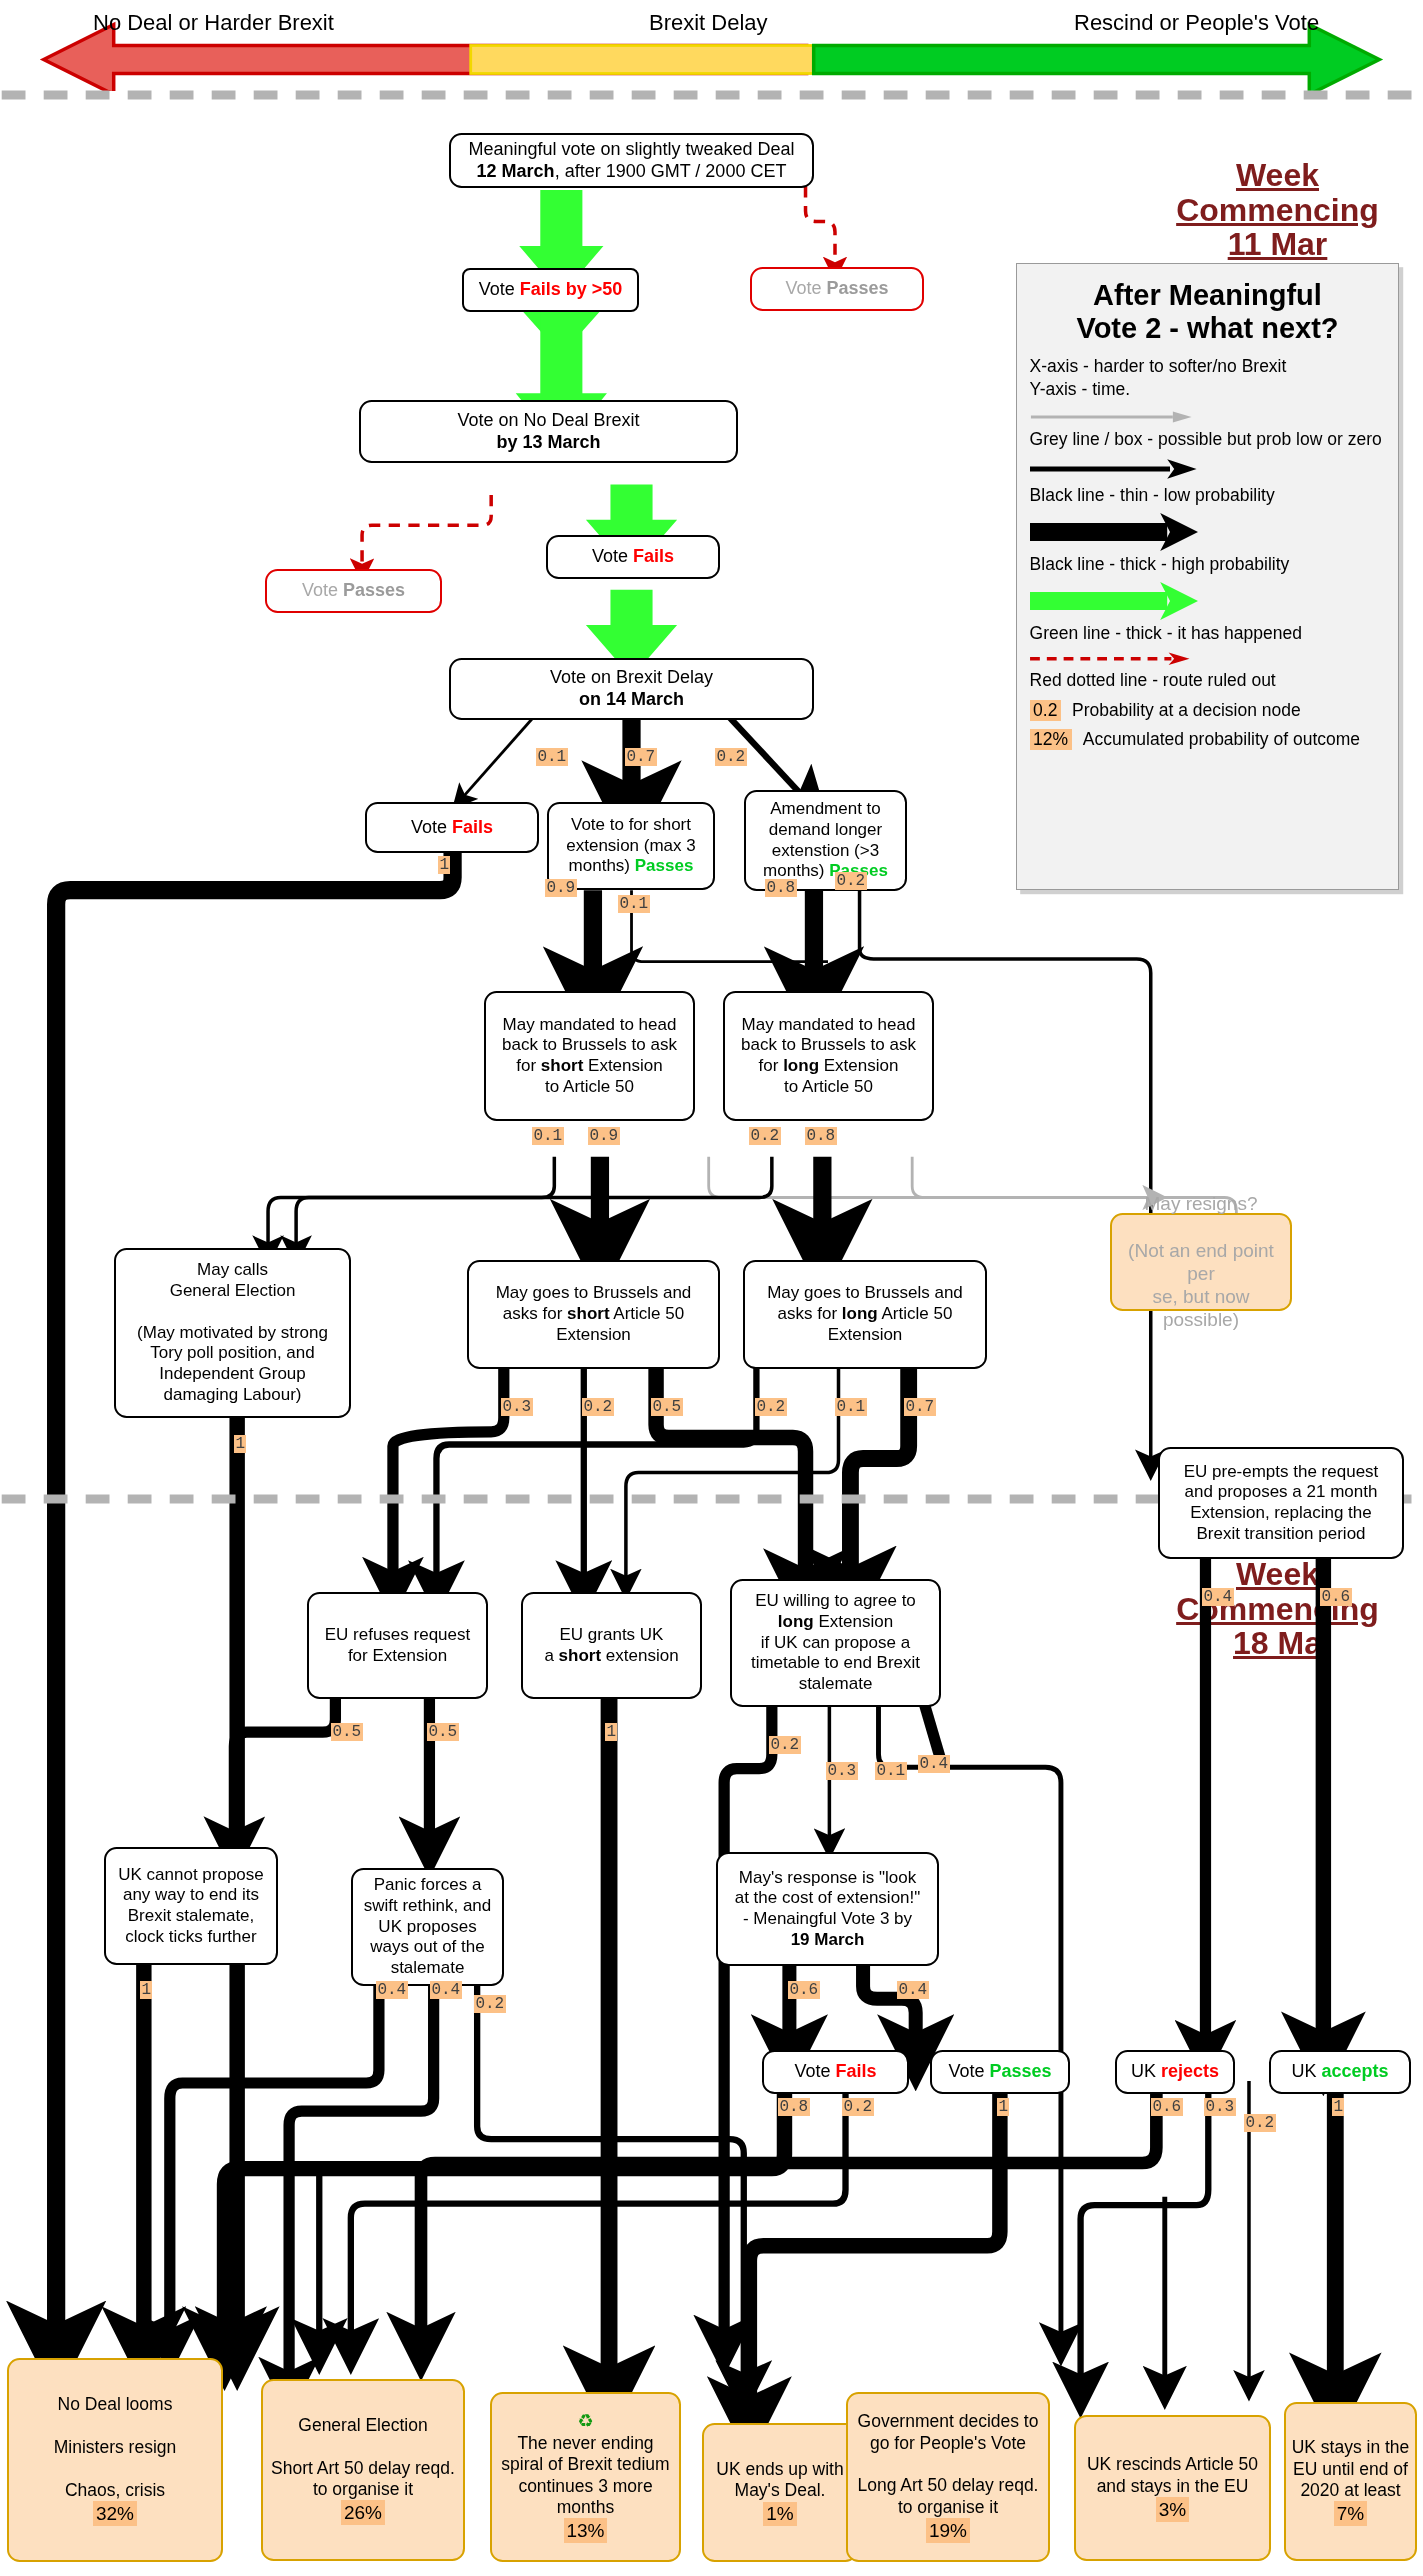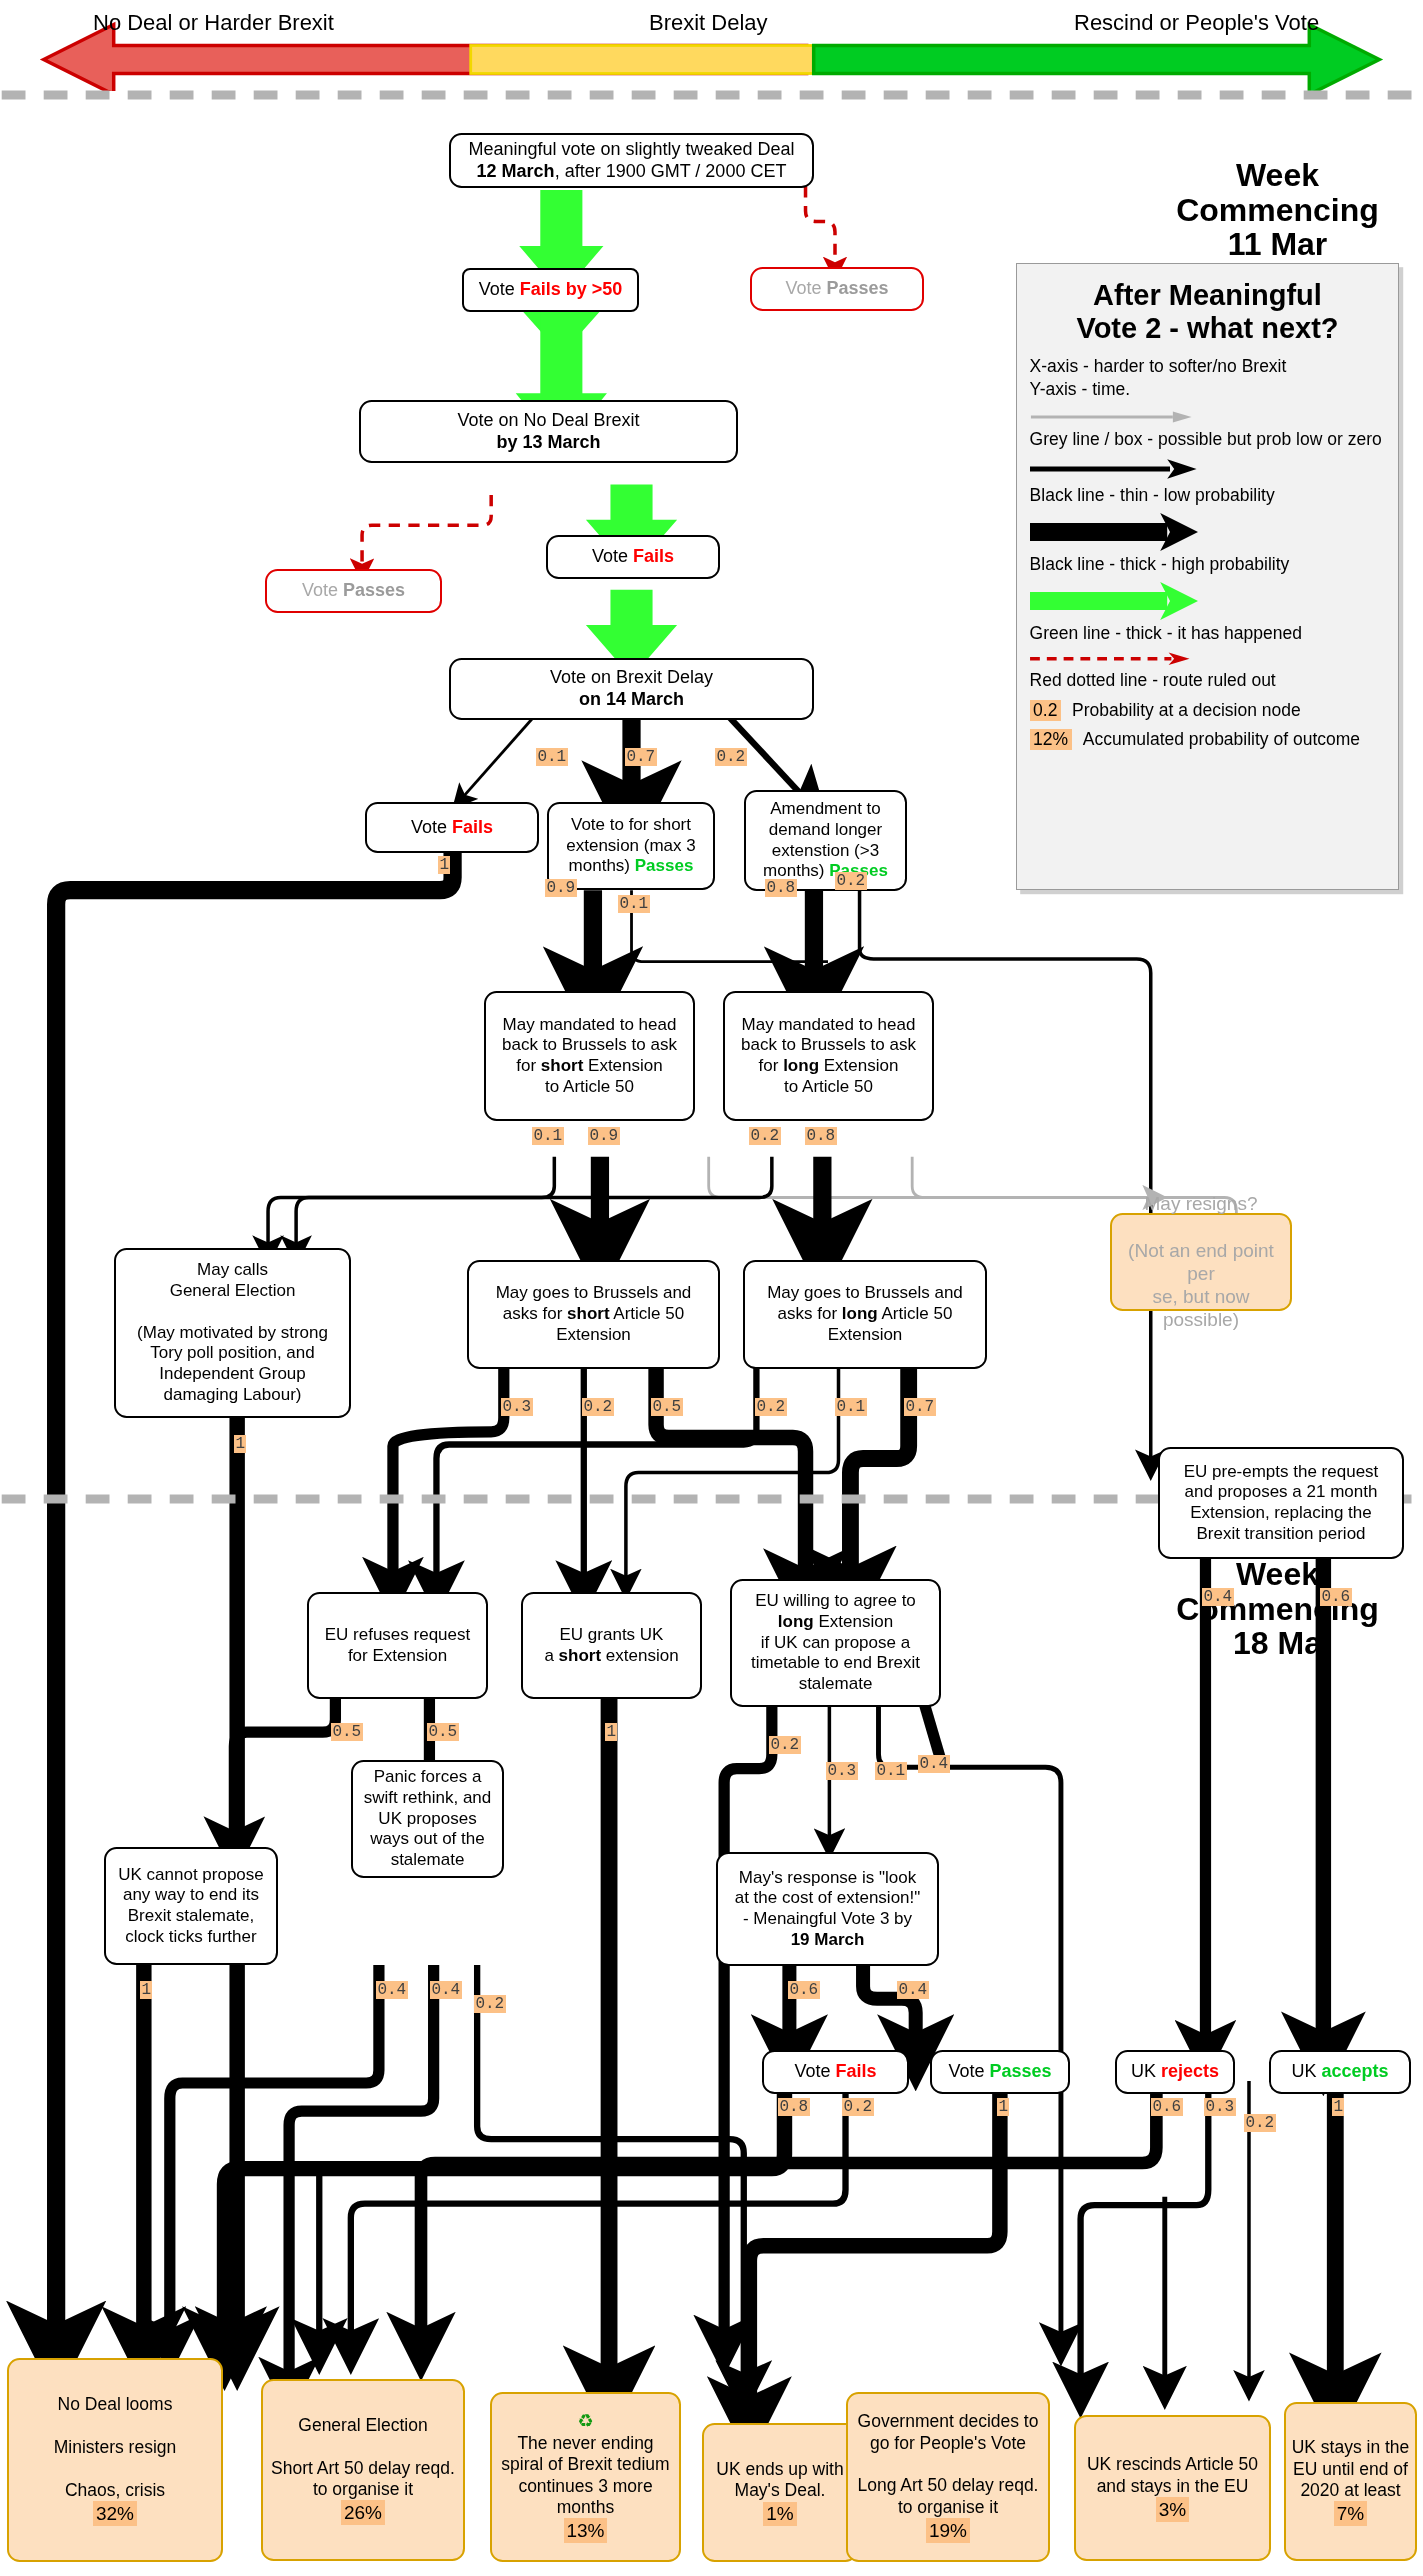--- a/index.html
+++ b/index.html
@@ -13,22 +13,22 @@
   .red{color:#ff0000;font-weight:bold;}
   .grn{color:#00cc22;font-weight:bold;}
   .bold{font-weight:bold;}
   .ruledout{border-color:#e00000;color:#a8a8a8;}
   .ruledout .bold{color:#9b9b9b;font-weight:bold;}
   .greybox{border-color:#d8a200;background:#fde0c0;color:#a8a8a8;}
   .outcome{border:2.1px solid #d8a200;background:#fde0c0;color:#000;border-radius:12.6px;}
   .probTag{position:absolute;background:#fcc187;color:#404040;font-size:16px;line-height:1.05;
            padding:0.7px 1.4px;font-family:Liberation Mono, monospace;}
   .pct{display:inline-block;background:#fcc187;padding:0.7px 2.8px;font-size:19px;}
-  .wm{position:absolute;color:#000000;font-weight:bold;font-size:32px;line-height:1.08;
-      text-align:center;}
+  .wm{position:absolute;color:#7f1d1d;font-weight:bold;font-size:32px;line-height:1.08;
+      text-align:center;text-decoration:underline;}
   #legend{position:absolute;left:1016px;top:263px;width:383px;height:627px;
           background:#f2f2f2;border:1.4px solid #9a9a9a;box-sizing:border-box;
           box-shadow:4.2px 4.2px 0 rgba(150,150,150,.45);padding:9.8px 12.6px;}
   #legend h1{margin:5.6px 0 2.8px 0;font-size:29px;line-height:1.14;text-align:center;font-weight:bold;}
   #legend .ax{font-size:17.5px;line-height:1.3;margin-top:9.8px;}
   #legend .meta{font-size:17.5px;line-height:1.3;margin-top:15.4px;}
   #legend .lbl{font-size:17.5px;margin-top:1.4px;}
   #legend .swatchrow{margin-top:7px;}
   #legend .keyrow{display:flex;align-items:center;gap:11.2px;margin-top:8.4px;font-size:17.5px;}
   #legend .keybox{background:#fcc187;padding:0 3.5px;font-size:17.5px;}
@@ -300,21 +300,21 @@
   </div>
 
   <div class="nodeBox" style="left:730px;top:1579px;width:211px;height:128px;font-size:17px;">
     <span class="t"><span>EU willing to agree to</span><br><b>long</b><span> Extension</span><br><span>if UK can propose a</span><br><span>timetable to end Brexit</span><br><span>stalemate</span></span>
   </div>
 
   <div class="nodeBox" style="left:104px;top:1847px;width:174px;height:118px;font-size:17px;">
     <span class="t"><span>UK cannot propose</span><br><span>any way to end its</span><br><span>Brexit stalemate,</span><br><span>clock ticks further</span></span>
   </div>
 
-  <div class="nodeBox" style="left:351px;top:1760px;width:153px;height:118px;font-size:17px;">
+  <div class="nodeBox" style="left:351px;top:1868px;width:153px;height:118px;font-size:17px;">
     <span class="t"><span>Panic forces a</span><br><span>swift rethink, and</span><br><span>UK proposes</span><br><span>ways out of the</span><br><span>stalemate</span></span>
   </div>
 
   <div class="nodeBox" style="left:716px;top:1852px;width:223px;height:114px;font-size:17px;">
     <span class="t"><span>May's response is "look</span><br><span>at the cost of extension!"</span><br><span>- Menaingful Vote 3 by</span><br><b>19 March</b></span>
   </div>
 
   <div class="nodeBox" style="left:762px;top:2050px;width:147px;height:44px;font-size:18px;">
     <span class="t"><span>Vote </span><span class="red">Fails</span></span>
   </div>

